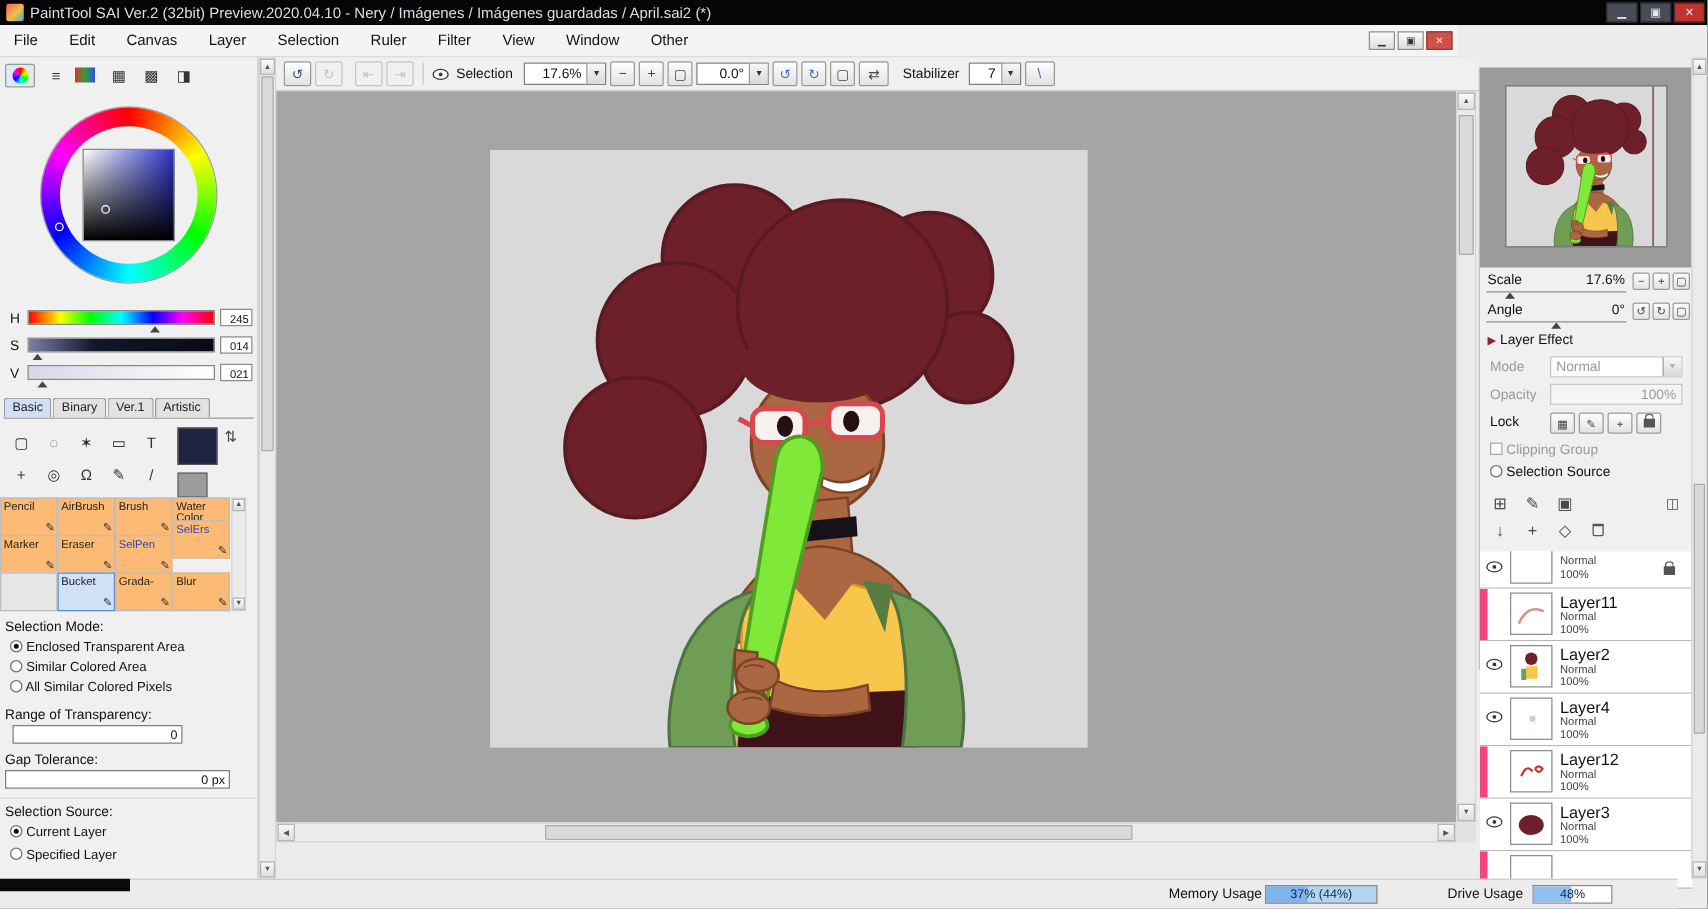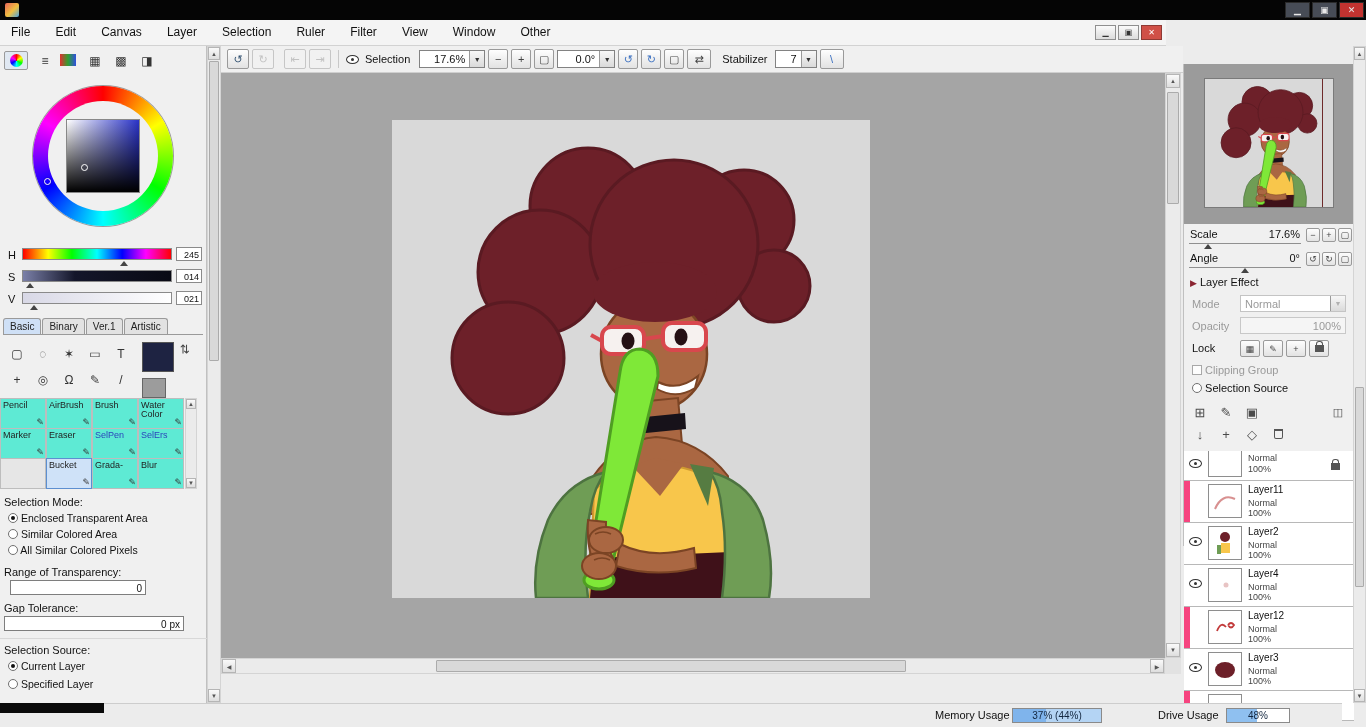--- a/index.html
+++ b/index.html
@@ -39,21 +39,21 @@
 
 .lpanel{position:absolute;left:0;top:46px;width:207px;height:657px;background:#f0f0f0;border-right:1px solid #c0c0c0}
 .hsv-bar{position:absolute;left:22px;width:150px;height:12px;border:1px solid #8a8a8a}
 .hsv-val{position:absolute;left:176px;width:26px;height:14px;border:1px solid #8a8a8a;background:#fff;font-size:9px;text-align:right;padding:2px 2px 0 0}
 .hsv-lab{position:absolute;left:8px;font-size:11px}
 .tab{display:inline-block;border:1px solid #9a9a9a;border-bottom:none;border-radius:3px 3px 0 0;
   padding:2px 6px;font-size:10px;background:#e2e2e2;margin-right:1px;color:#222}
 .tab.active{background:#cfe0f6}
 .ticon{position:absolute;width:26px;height:24px;display:flex;align-items:center;justify-content:center;font-size:12px;color:#333}
 .tcell{position:absolute;width:46px;height:31px;border:1px solid #bdbdbd;font-size:9px;line-height:9px;
-  padding:2px 2px;background:#5eead4;color:#222;overflow:hidden}
+  padding:2px 2px;background:#fdba74;color:#222;overflow:hidden}
 .tcell .pen{position:absolute;right:1px;bottom:1px;font-size:9px;color:#333}
 .tcell.blue-t{color:#2b46bb}
 .tcell.active{background:#cfe2f8;border:1px solid #5d8fd0}
 .tcell.empty{background:#e6e6e6}
 .plabel{position:absolute;left:4px;font-size:11px;color:#111}
 .optrow{position:absolute;left:8px;font-size:10.5px;white-space:nowrap}
 .field{position:absolute;border:1px solid #7e7e7e;background:#fff;font-size:10px;text-align:right;padding:2px 3px 0 0;height:15px}
 
 .sbar{position:absolute;background:#ebebeb;border:1px solid #d4d4d4}
 .sbtn{position:absolute;display:flex;align-items:center;justify-content:center;font-size:6px;color:#555;
@@ -63,30 +63,30 @@
 .cregion{position:absolute;left:221px;top:46px;width:962px;height:657px;background:#ececec}
 .ctoolbar{position:absolute;left:0;top:0;width:962px;height:27px;background:#f0f0f0;border-bottom:1px solid #cfcfcf;
   display:flex;align-items:center;gap:3px;padding-left:6px}
 .tbtn{width:22px;height:20px;flex:0 0 auto}
 .viewport{position:absolute;left:0;top:27px;width:944px;height:585px;background:#a5a5a5;overflow:hidden}
 .canvas{position:absolute;left:171px;top:47px;width:478px;height:478px;background:#d9d9d9}
 .statusrow{position:absolute;left:0;top:630px;width:962px;height:27px;background:#ececec;border-top:1px solid #d4d4d4}
 .doctab{position:absolute;left:7px;top:3px;width:174px;height:21px;border:1px solid #89a7c9;background:#fff;overflow:hidden}
 .doctab .fill{position:absolute;left:0;top:0;width:108px;height:100%;background:#aacdf2}
 
-.rpanel{position:absolute;left:1183px;top:64px;width:170px;height:482px;background:#f0f0f0;border-left:1px solid #c0c0c0}
+.rpanel{position:absolute;left:1183px;top:54px;width:170px;height:482px;background:#f0f0f0;border-left:1px solid #c0c0c0}
 .rlab{font-size:11px;color:#111}
 .grayed{color:#9a9a9a}
 .minibtn{position:absolute;width:14px;height:14px;display:flex;align-items:center;justify-content:center;
   font-size:9px;border:1px solid #9a9a9a;background:linear-gradient(#fdfdfd,#e3e3e3);border-radius:2px;color:#444}
 .flatbtn{position:absolute;width:24px;height:20px;display:flex;align-items:center;justify-content:center;font-size:13px;color:#4a4a4a}
 .lrow{position:absolute;left:0;width:170px;background:#fff;border-bottom:1px solid #b8b8b8;overflow:hidden}
 .lrow .stripe{position:absolute;left:0;top:0;width:6px;height:100%;background:#f6447f}
 .lrow .thumb{position:absolute;left:24px;top:3px;width:34px;height:34px;border:1px solid #8e8e8e;background:#fff}
-.lname{position:absolute;left:64px;top:3px;font-size:10px;color:#111}
+.lname{position:absolute;left:64px;top:3px;font-size:13px;color:#111}
 .lmode{position:absolute;left:64px;top:17px;font-size:9px;color:#444}
 .lop{position:absolute;left:64px;top:27px;font-size:9px;color:#444}
 
 .bottombar{position:absolute;left:0;top:703px;width:1342px;height:24px;background:#ececec;border-top:1px solid #cdcdcd}
 .meter{position:absolute;top:4px;height:15px;border:1px solid #8a8a8a;background:#fff;font-size:10px;color:#12263f;
   display:flex;align-items:center;justify-content:center;overflow:hidden}
 .meter .mfill{position:absolute;left:0;top:0;height:100%;background:#8fc0f0;z-index:0}
 .meter span{position:relative;z-index:1}
 </style>
 </head>
@@ -134,20 +134,21 @@
       <path d="M196,400 Q194,432 206,452 L224,444 Q212,424 214,402 Z" fill="#aa6742" stroke="#7b4424" stroke-width="2"></path>
       <ellipse cx="214" cy="420" rx="17" ry="13" fill="#aa6742" stroke="#7b4424" stroke-width="2"></ellipse>
       <ellipse cx="207" cy="446" rx="17" ry="13" fill="#aa6742" stroke="#7b4424" stroke-width="2"></ellipse>
       <path d="M203,414 q8,-4 16,0 M202,440 q8,-4 16,0" fill="none" stroke="#7b4424" stroke-width="1.5"></path>
     </g>
   </defs>
 </svg>
 
 <div class="titlebar">
   <div class="abs" style="left:5px;top:3px;width:14px;height:14px;border-radius:2px;background:linear-gradient(135deg,#e8645a,#f0c040 55%,#4aa3e0)"></div>
+  <div class="t">PaintTool SAI Ver.2 (32bit) Preview.2020.04.10 - Nery / Imágenes / Imágenes guardadas / April.sai2 (*)</div>
   <div class="wbtn" style="right:56px">▁</div>
   <div class="wbtn" style="right:29px">▣</div>
   <div class="wbtn close" style="right:2px">✕</div>
 </div>
 
 <div class="menubar">
   <span class="mitem">File</span>
   <span class="mitem">Edit</span>
   <span class="mitem">Canvas</span>
   <span class="mitem">Layer</span>
@@ -214,21 +215,21 @@
   <div class="abs" style="left:180px;top:296px;font-size:12px;color:#444;transform:rotate(90deg)">⇄</div>
   <div class="abs" style="left:142px;top:332px;width:24px;height:20px;background:#9c9c9c;border:1px solid #666"></div>
 
   <div class="tcell" style="left:0;top:352px"><span>Pencil</span><span class="pen">✎</span></div>
   <div class="tcell" style="left:46px;top:352px"><span>AirBrush</span><span class="pen">✎</span></div>
   <div class="tcell" style="left:92px;top:352px"><span>Brush</span><span class="pen">✎</span></div>
   <div class="tcell" style="left:138px;top:352px"><span>Water Color</span><span class="pen">✎</span></div>
   <div class="tcell" style="left:0;top:382px"><span>Marker</span><span class="pen">✎</span></div>
   <div class="tcell" style="left:46px;top:382px"><span>Eraser</span><span class="pen">✎</span></div>
   <div class="tcell blue-t" style="left:92px;top:382px"><span>SelPen</span><span class="pen">✎</span></div>
-  <div class="tcell blue-t" style="left:138px;top:382px"><span>SelErs</span><span class="pen">✎</span></div>
+  <div class="tcell blue-t" style="left:138px;top:370px"><span>SelErs</span><span class="pen">✎</span></div>
   <div class="tcell empty" style="left:0;top:412px"></div>
   <div class="tcell active" style="left:46px;top:412px"><span>Bucket</span><span class="pen">✎</span></div>
   <div class="tcell" style="left:92px;top:412px"><span>Grada-</span><span class="pen">✎</span></div>
   <div class="tcell" style="left:138px;top:412px"><span>Blur</span><span class="pen">✎</span></div>
   <div class="sbar" style="left:185px;top:352px;width:12px;height:91px">
     <div class="sbtn" style="left:0;top:0;width:10px;height:10px">▲</div>
     <div class="sbtn" style="left:0;bottom:0;width:10px;height:10px">▼</div>
   </div>
 
   <div class="plabel" style="top:450px">Selection Mode:</div>

